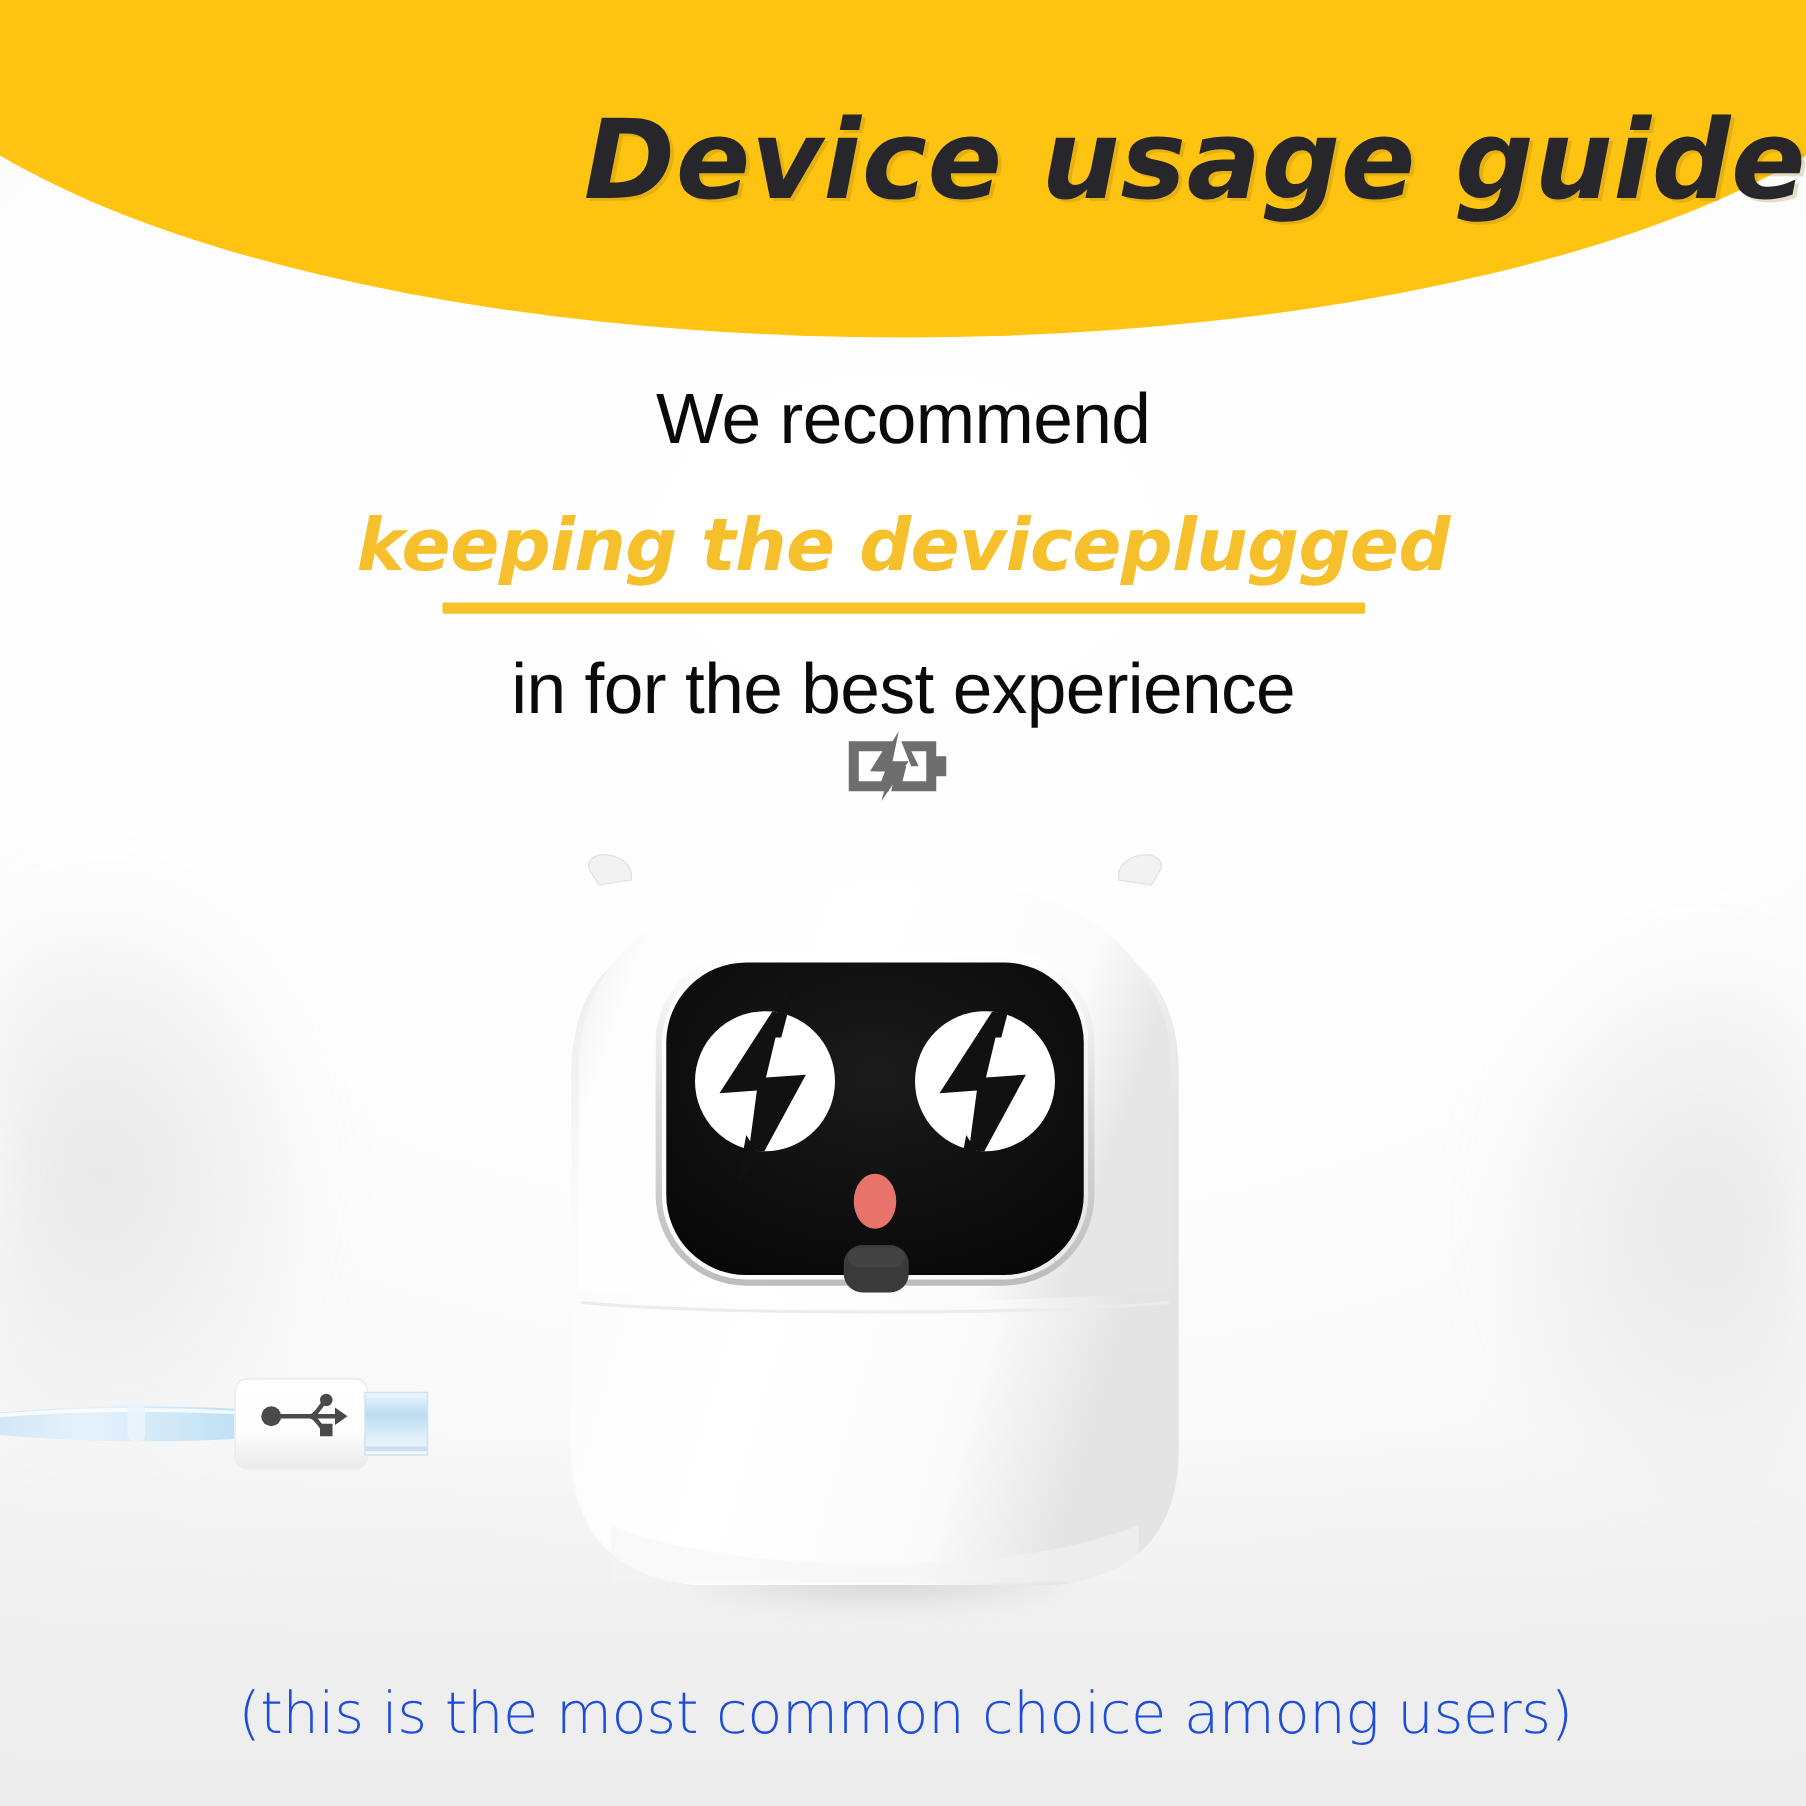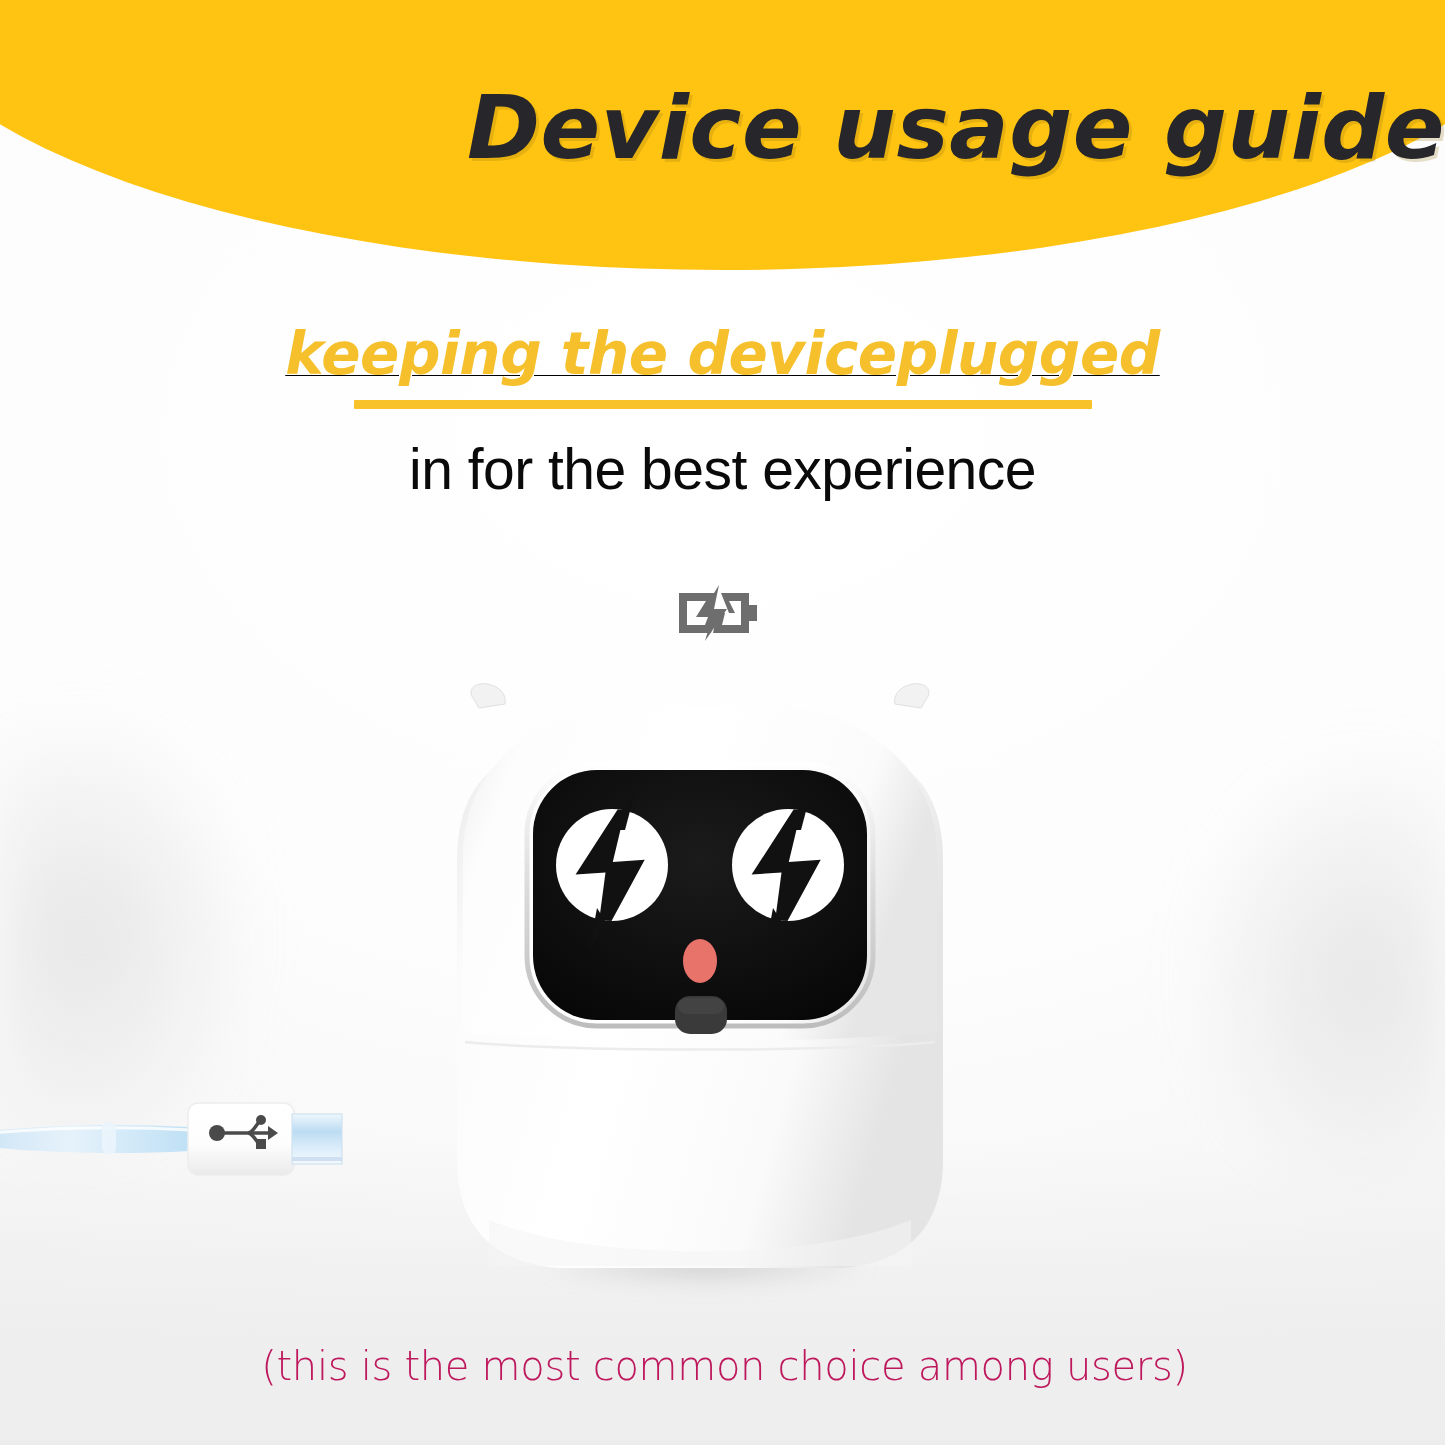--- a/index.html
+++ b/index.html
@@ -84,23 +84,22 @@
     font-family: "Liberation Sans", sans-serif;
     font-size: 57px;
     line-height: 70px;
     font-weight: 400;
     color: #0a0a0a;
     letter-spacing: -0.5px;
   }
   .copy-emph-wrap {
     position: relative;
     display: block;
-    margin-top: 22px;
+    margin-top: 34px;
     height: 92px;
-    text-decoration: underline;
   }
   .copy-emph {
     font-family: "DejaVu Sans", sans-serif;
     font-size: 58px;
     line-height: 64px;
     font-weight: 700;
     font-style: italic;
     color: #F5C02C;
     letter-spacing: -0.5px;
     white-space: nowrap;
@@ -168,40 +167,41 @@
   }
 
   
   .caption {
     position: absolute;
     left: 4px; right: 0;
     top: 1343px;
     text-align: center;
     z-index: 7;
     font-family: "DejaVu Sans", sans-serif;
-    font-size: 40px;
+    font-size: 46px;
     font-weight: 300;
     letter-spacing: -0.3px;
-    color: #be185d;
+    color: #1d4ed8;
   }
 </style>
 </head>
 <body>
 
 <div id="page">
 
   <div class="bg-base"></div>
   <div class="bg-vignette-left"></div>
   <div class="bg-vignette-right"></div>
   <div class="bg-band-bottom"></div>
 
   <div class="header-shape"></div>
   <div class="header-title">Device usage guide</div>
 
   <div class="copy">
+    <span class="copy-line-1">We recommend</span>
     <span class="copy-emph-wrap">
       <span class="copy-emph">keeping the deviceplugged</span>
       <span class="copy-underline"></span>
     </span>
     <span class="copy-line-3">in for the best experience</span>
   </div>
 
   <svg class="battery-icon" viewBox="0 0 96 60">
 
     <path d="M4,10 L40,10 L28,30 L40,30 L36,50 L4,50 Z

